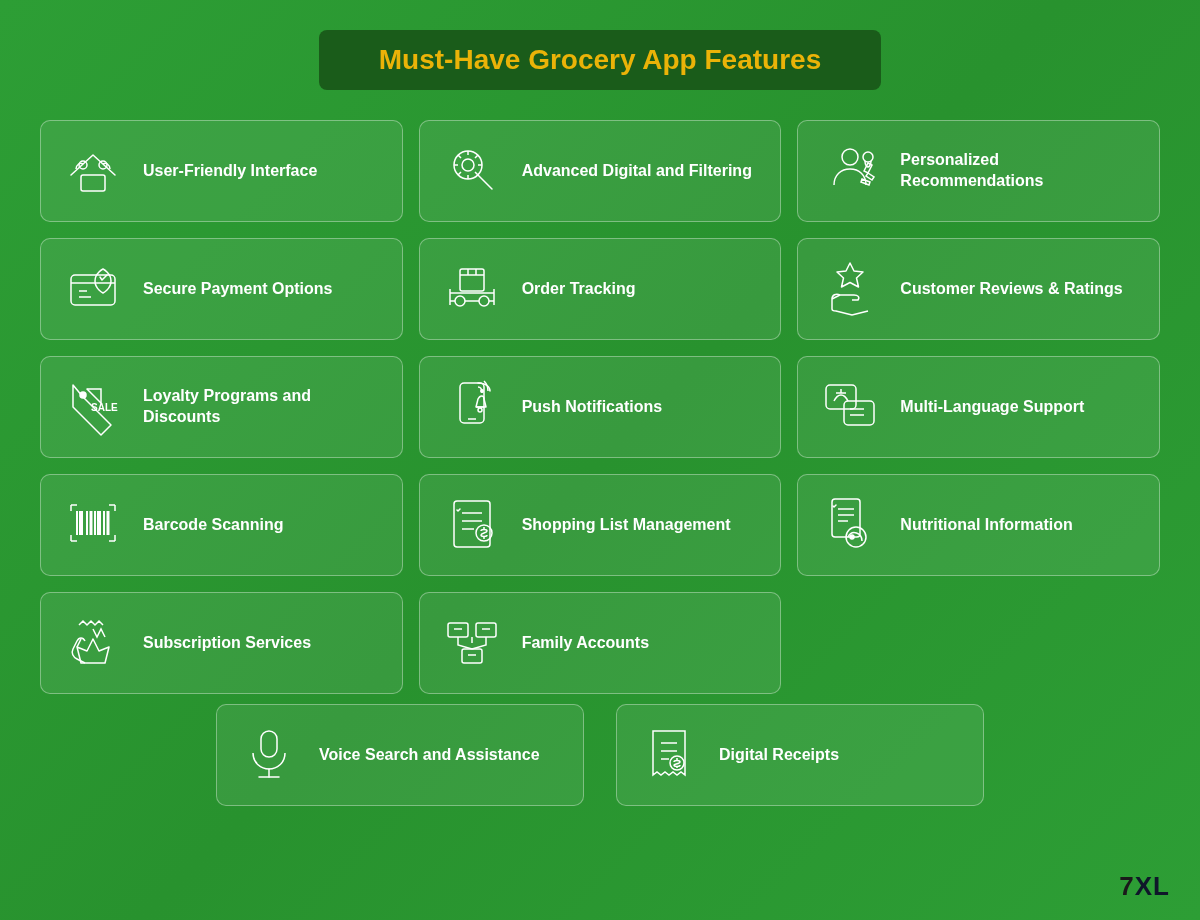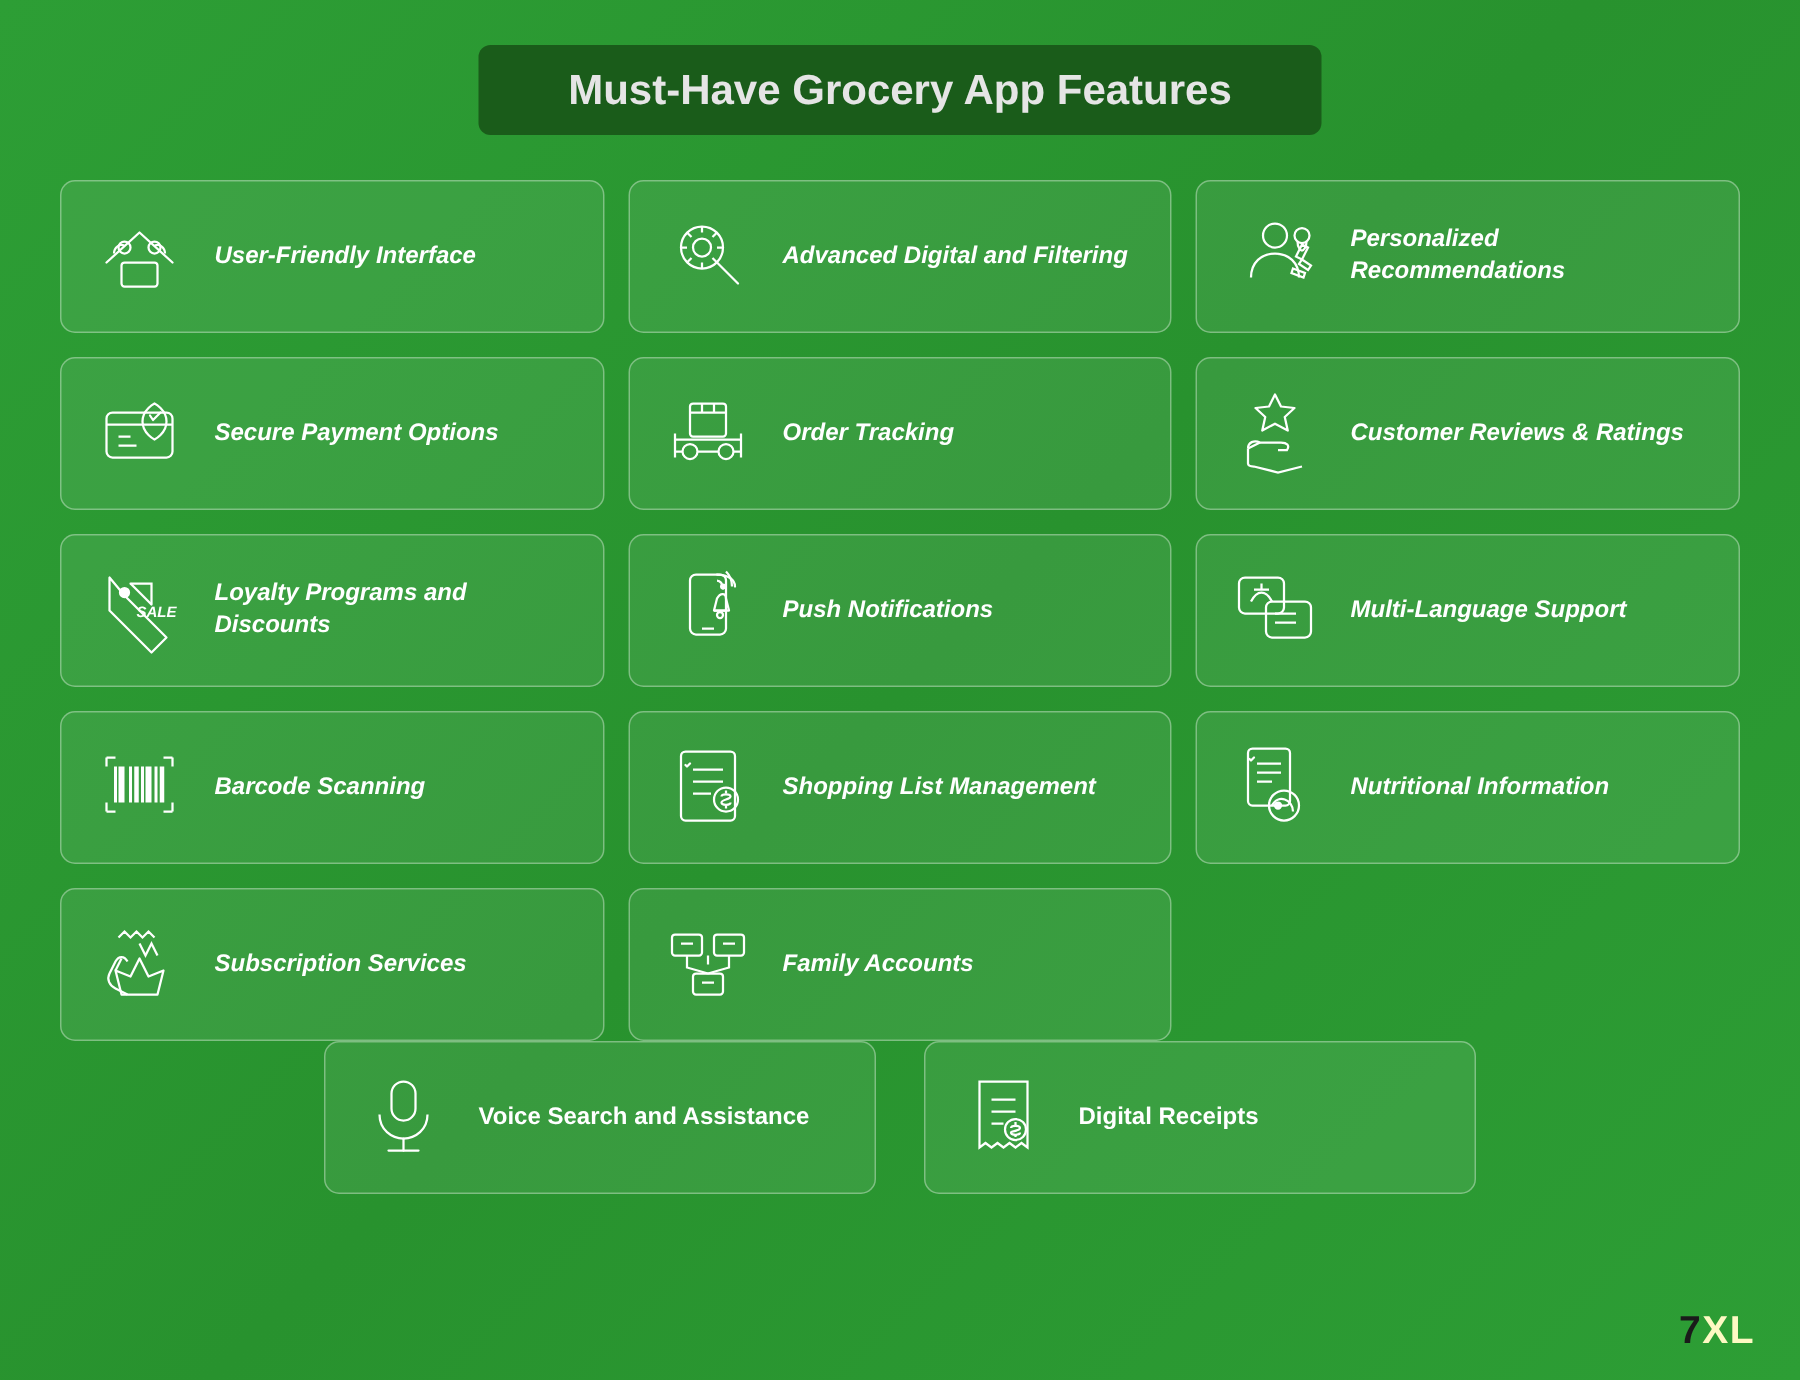--- a/index.html
+++ b/index.html
@@ -22,31 +22,31 @@
       background: linear-gradient(135deg, #2d9e35 0%, #28922e 50%, #2d9e35 100%);
     }
     .title-box {
       background-color: #1a5c1a;
       border-radius: 8px;
       padding: 14px 60px;
       margin-bottom: 30px;
       display: inline-block;
     }
     .title-text {
-      color: #e5e5e5;
+      color: #eab308;
       font-size: 28px;
       font-weight: 900;
       white-space: nowrap;
     }
     .grid {
       display: grid;
       grid-template-columns: repeat(3, 1fr);
       gap: 16px;
       width: 100%;
-      font-style: italic;
+      margin-bottom: 10px;
     }
     .feature-card {
       background-color: rgba(255,255,255,0.08);
       border: 1.5px solid rgba(255,255,255,0.35);
       border-radius: 10px;
       padding: 16px 18px;
       display: flex;
       align-items: center;
       gap: 16px;
       min-height: 88px;
@@ -96,21 +96,21 @@
       right: 30px;
       color: #1a1a1a;
       font-size: 26px;
       font-weight: 900;
       letter-spacing: 1px;
     }
     .watermark span.seven {
       color: #1a1a1a;
     }
     .watermark span.xl {
-      color: #fef9c3;
+      color: #0f172a;
     }
   </style>
 </head>
 <body>
 
 <div class="main-container">
   <div class="title-box">
     <span class="title-text">Must-Have Grocery App Features</span>
   </div>
 

